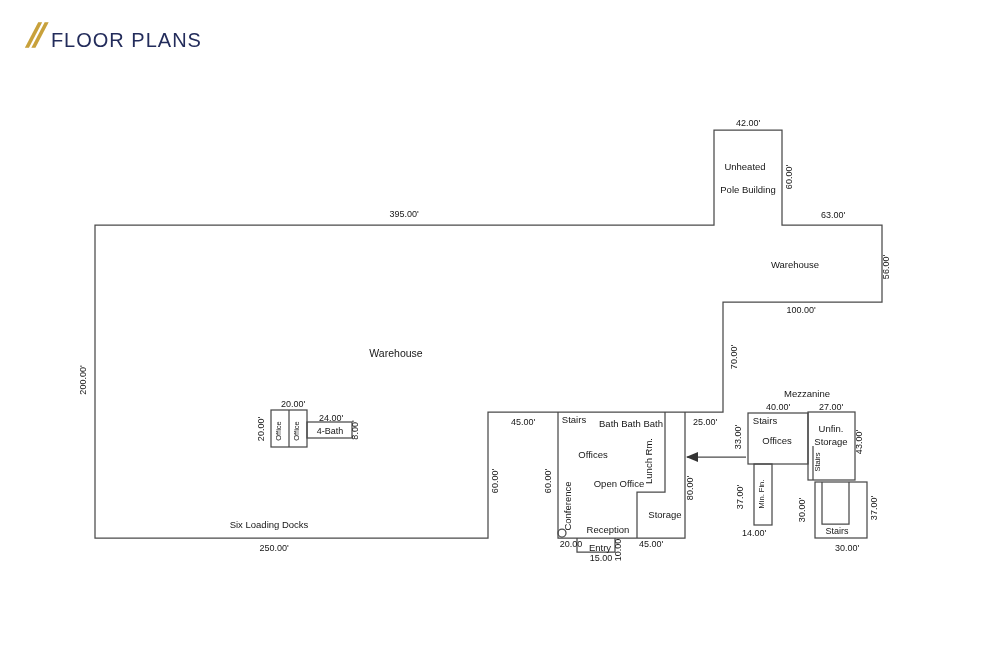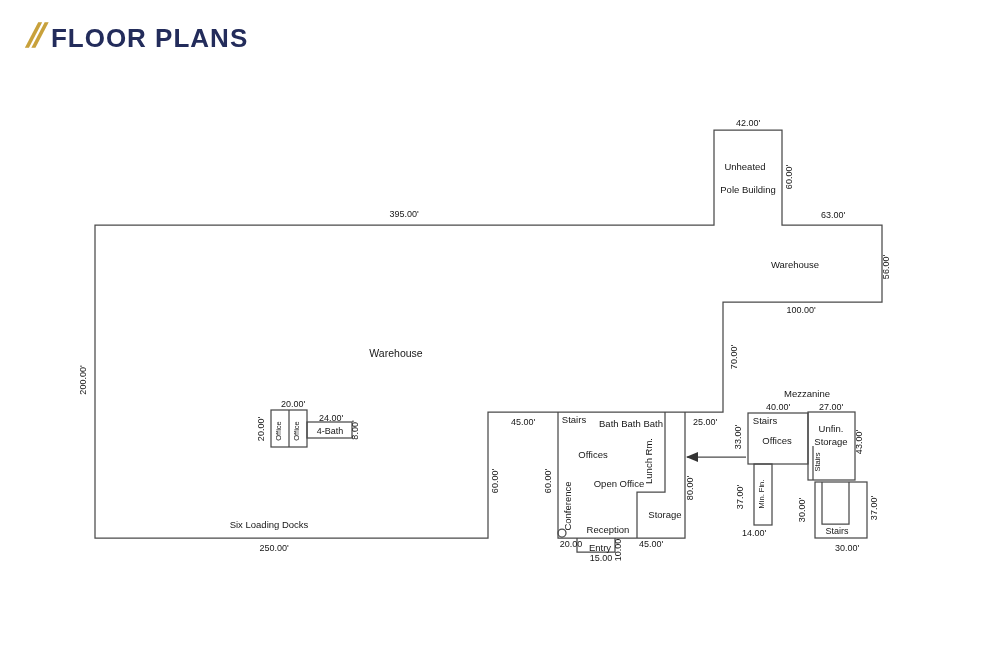--- a/index.html
+++ b/index.html
@@ -1,21 +1,21 @@
 <!DOCTYPE html>
 <html><head>
 <meta charset="utf-8">
 <style>
   html,body{margin:0;padding:0;background:#ffffff;}
   .stage{position:relative;width:991px;height:657px;background:#fff;overflow:hidden;
          font-family:"Liberation Sans",sans-serif;}
   .header{position:absolute;left:28px;top:18px;display:flex;align-items:baseline;gap:10px;}
   .slashes{font-size:34px;font-weight:700;font-style:italic;letter-spacing:-3px;
            transform:skewX(-8deg);line-height:1;}
-  .title{font-size:26px;font-weight:700;letter-spacing:1px;line-height:1;}
+  .title{font-size:20px;font-weight:400;letter-spacing:1px;line-height:1;}
   svg{position:absolute;left:0;top:0;}
   svg path,svg rect,svg line,svg circle{fill:none;stroke:#4a4a4a;stroke-width:1.25;}
   svg polygon{fill:#333;stroke:none;}
   svg text{fill:#161616;font-family:"Liberation Sans",sans-serif;}
   .dim{font-size:9px;}
   .room{font-size:9.5px;}
   .big{font-size:10.5px;}
   .tiny{font-size:7.5px;}
 </style>
 </head>

